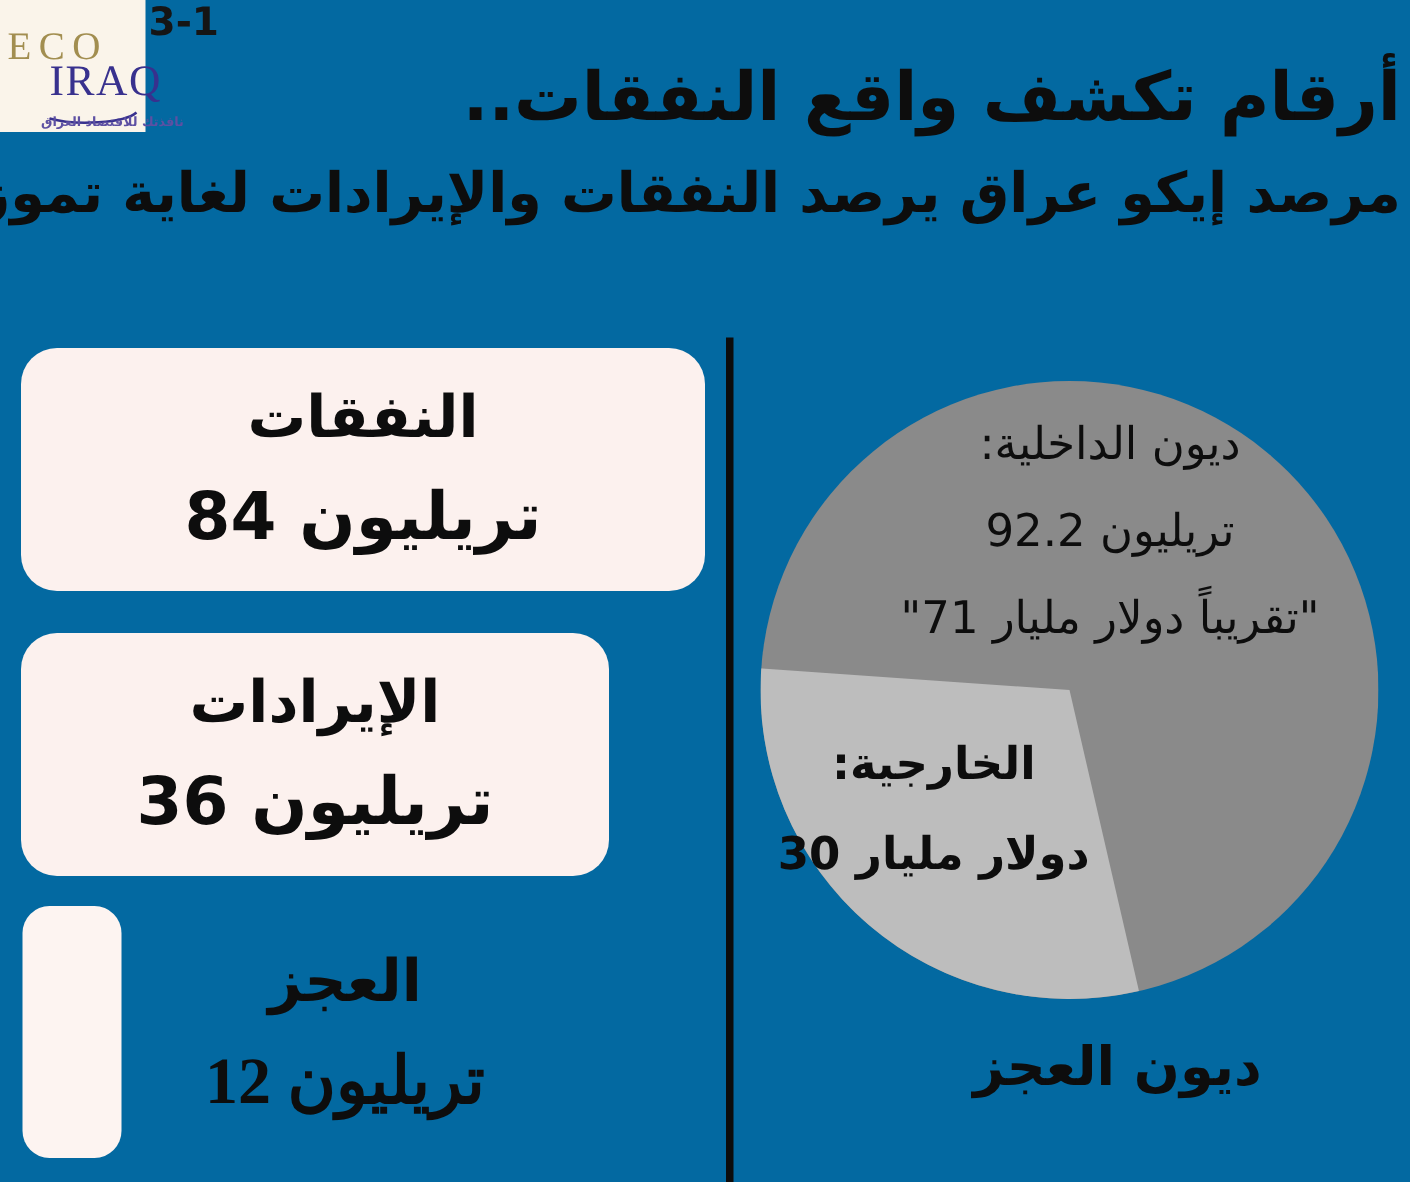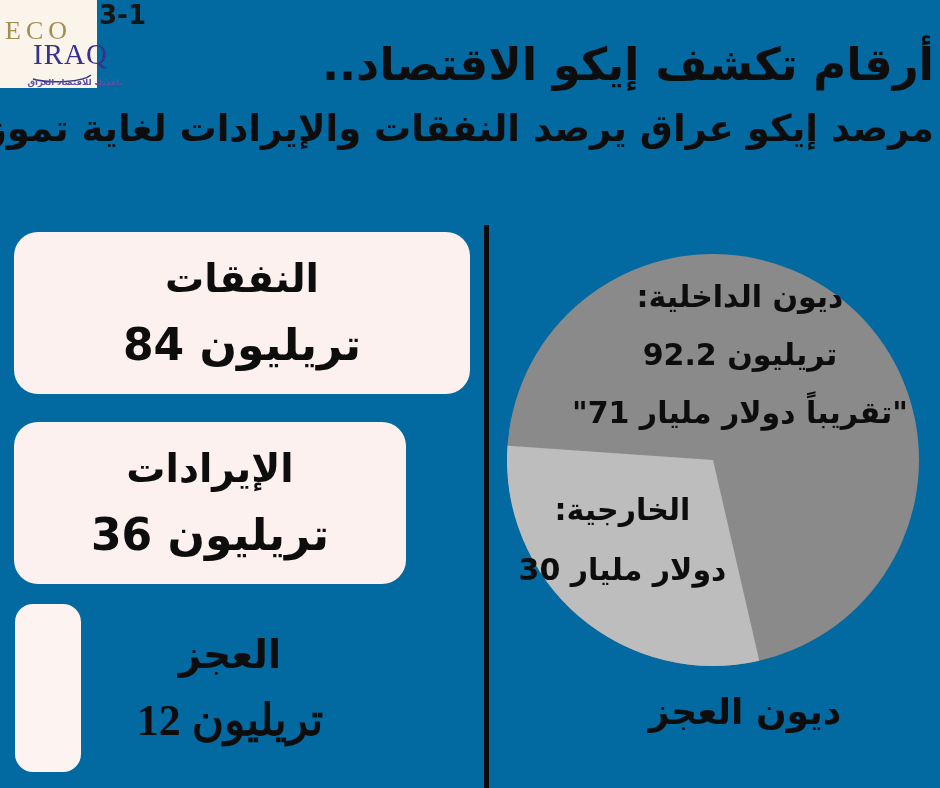--- a/index.html
+++ b/index.html
@@ -66,21 +66,21 @@
   .stat-text-3 .stat-label{line-height:66px;}
   .stat-text-3 .stat-value{line-height:66px;font-family:Liberation Serif, serif;}
 
   
   .divider{position:absolute;left:484px;top:225px;width:5px;height:563px;background:#0c0c0c;}
 
   
   .pie-svg{position:absolute;left:507px;top:254px;width:412px;height:412px;}
   .pie-internal-label{
     position:absolute;left:545px;top:268px;width:390px;text-align:center;
-    font-weight:bold;font-size:30px;line-height:58px;
+    font-weight:normal;font-size:30px;line-height:58px;
   }
   .pie-external-label{
     position:absolute;left:505px;top:480px;width:235px;text-align:center;
     font-weight:bold;font-size:30px;line-height:60px;
   }
   .rtl-line{direction:rtl;}
   .ltr-line{direction:ltr;}
   .pie-caption{
     position:absolute;left:600px;top:685px;width:290px;text-align:center;
     direction:rtl;font-size:36px;font-weight:bold;line-height:54px;
@@ -96,21 +96,21 @@
     <div class="logo-iraq">IRAQ</div>
     <svg class="logo-swoosh" width="62" height="10" viewBox="0 0 62 10">
       <path d="M60 1 C52 8, 20 10, 2 5" stroke="#38318e" stroke-width="1.6" fill="none"></path>
     </svg>
     <div class="logo-tagline">نافذتك للاقتصاد العراق</div>
   </div>
 
   <div class="page-number">3-1</div>
 
   <div class="headline">
-    <div class="headline-line1">أرقام تكشف إيكو الاقتصاد..</div>
+    <div class="headline-line1">أرقام تكشف واقع النفقات..</div>
     <div class="headline-line2">مرصد إيكو عراق يرصد النفقات والإيرادات لغاية تموز الماضي</div>
   </div>
 
   <div class="stat-card stat-card-1">
     <div class="stat-label">النفقات</div>
     <div class="stat-value">84 تريليون</div>
   </div>
 
   <div class="stat-card stat-card-2">
     <div class="stat-label">الإيرادات</div>

